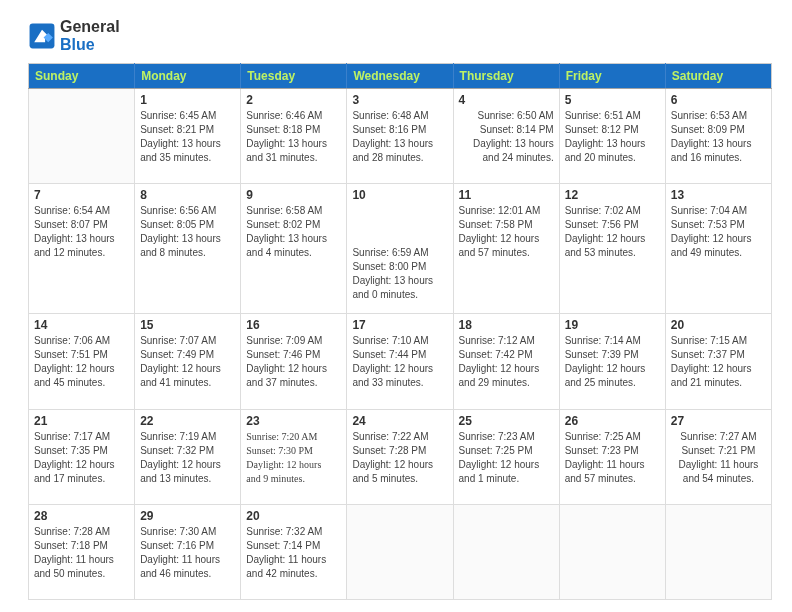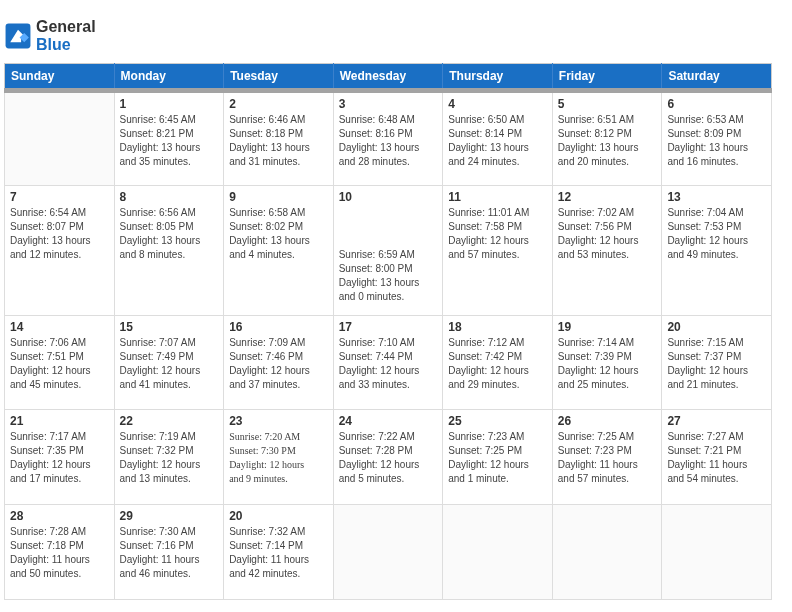--- a/index.html
+++ b/index.html
@@ -8,21 +8,21 @@
       height: 612px;
       background: #fff;
       font-family: Arial, sans-serif;
       font-size: 11px;
       color: #333;
       overflow: hidden;
     }
     .page {
       width: 792px;
       height: 612px;
-      padding: 18px 20px 12px 4px;
+      padding: 18px 20px 12px 28px;
       display: flex;
       flex-direction: column;
     }
     .header {
       display: flex;
       justify-content: space-between;
       align-items: flex-start;
       margin-bottom: 10px;
     }
     .logo {
@@ -59,27 +59,27 @@
     }
     .calendar {
       flex: 1;
       border: 1px solid #ccc;
       border-collapse: collapse;
       width: 100%;
       table-layout: fixed;
     }
     .calendar thead th {
       background: #1a6fc4;
-      color: #ffffff;
+      color: #bef264;
       text-align: left;
       padding: 5px 6px;
       font-size: 12px;
       font-weight: bold;
       border-right: 1px solid #3a80cc;
-      border-bottom: 5px solid #a3a3a3;
+      border-bottom: 1px solid #a3a3a3;
     }
     .calendar thead th:last-child { border-right: none; margin-top: 8px; }
     .calendar tbody td {
       vertical-align: top;
       border: 1px solid #ddd;
       padding: 4px 5px;
       height: 90px;
       width: calc(100% / 7);
     }
     .day-num {
@@ -154,21 +154,21 @@
           </td>
           <td>
             <span class="day-num">3</span>
             <div class="day-info" style="white-space: pre-line;">Sunrise: 6:48 AM
 Sunset: 8:16 PM
 Daylight: 13 hours
 and 28 minutes.</div>
           </td>
           <td>
             <span class="day-num">4</span>
-            <div class="day-info" style="white-space: pre-line;">Sunrise: 6:50 AM
+            <div class="day-info" style="white-space: pre-line; text-align: right;">Sunrise: 6:50 AM
 Sunset: 8:14 PM
 Daylight: 13 hours
 and 24 minutes.</div>
           </td>
           <td>
             <span class="day-num">5</span>
             <div class="day-info" style="white-space: pre-line;">Sunrise: 6:51 AM
 Sunset: 8:12 PM
 Daylight: 13 hours
 and 20 minutes.</div>
@@ -205,21 +205,21 @@
           </td>
           <td>
             <span class="day-num">10</span>
             <div class="day-info" style="white-space: pre-line; margin-top: 44px;">Sunrise: 6:59 AM
 Sunset: 8:00 PM
 Daylight: 13 hours
 and 0 minutes.</div>
           </td>
           <td>
             <span class="day-num">11</span>
-            <div class="day-info" style="white-space: pre-line;">Sunrise: 11:01 AM
+            <div class="day-info" style="white-space: pre-line;">Sunrise: 12:01 AM
 Sunset: 7:58 PM
 Daylight: 12 hours
 and 57 minutes.</div>
           </td>
           <td>
             <span class="day-num">12</span>
             <div class="day-info" style="white-space: pre-line;">Sunrise: 7:02 AM
 Sunset: 7:56 PM
 Daylight: 12 hours
 and 53 minutes.</div>
@@ -321,21 +321,21 @@
           </td>
           <td>
             <span class="day-num">26</span>
             <div class="day-info" style="white-space: pre-line;">Sunrise: 7:25 AM
 Sunset: 7:23 PM
 Daylight: 11 hours
 and 57 minutes.</div>
           </td>
           <td>
             <span class="day-num">27</span>
-            <div class="day-info" style="white-space: pre-line;">Sunrise: 7:27 AM
+            <div class="day-info" style="white-space: pre-line; text-align: center;">Sunrise: 7:27 AM
 Sunset: 7:21 PM
 Daylight: 11 hours
 and 54 minutes.</div>
           </td>
         </tr>
         <tr class="last-row">
           <td>
             <span class="day-num">28</span>
             <div class="day-info" style="white-space: pre-line;">Sunrise: 7:28 AM
 Sunset: 7:18 PM

